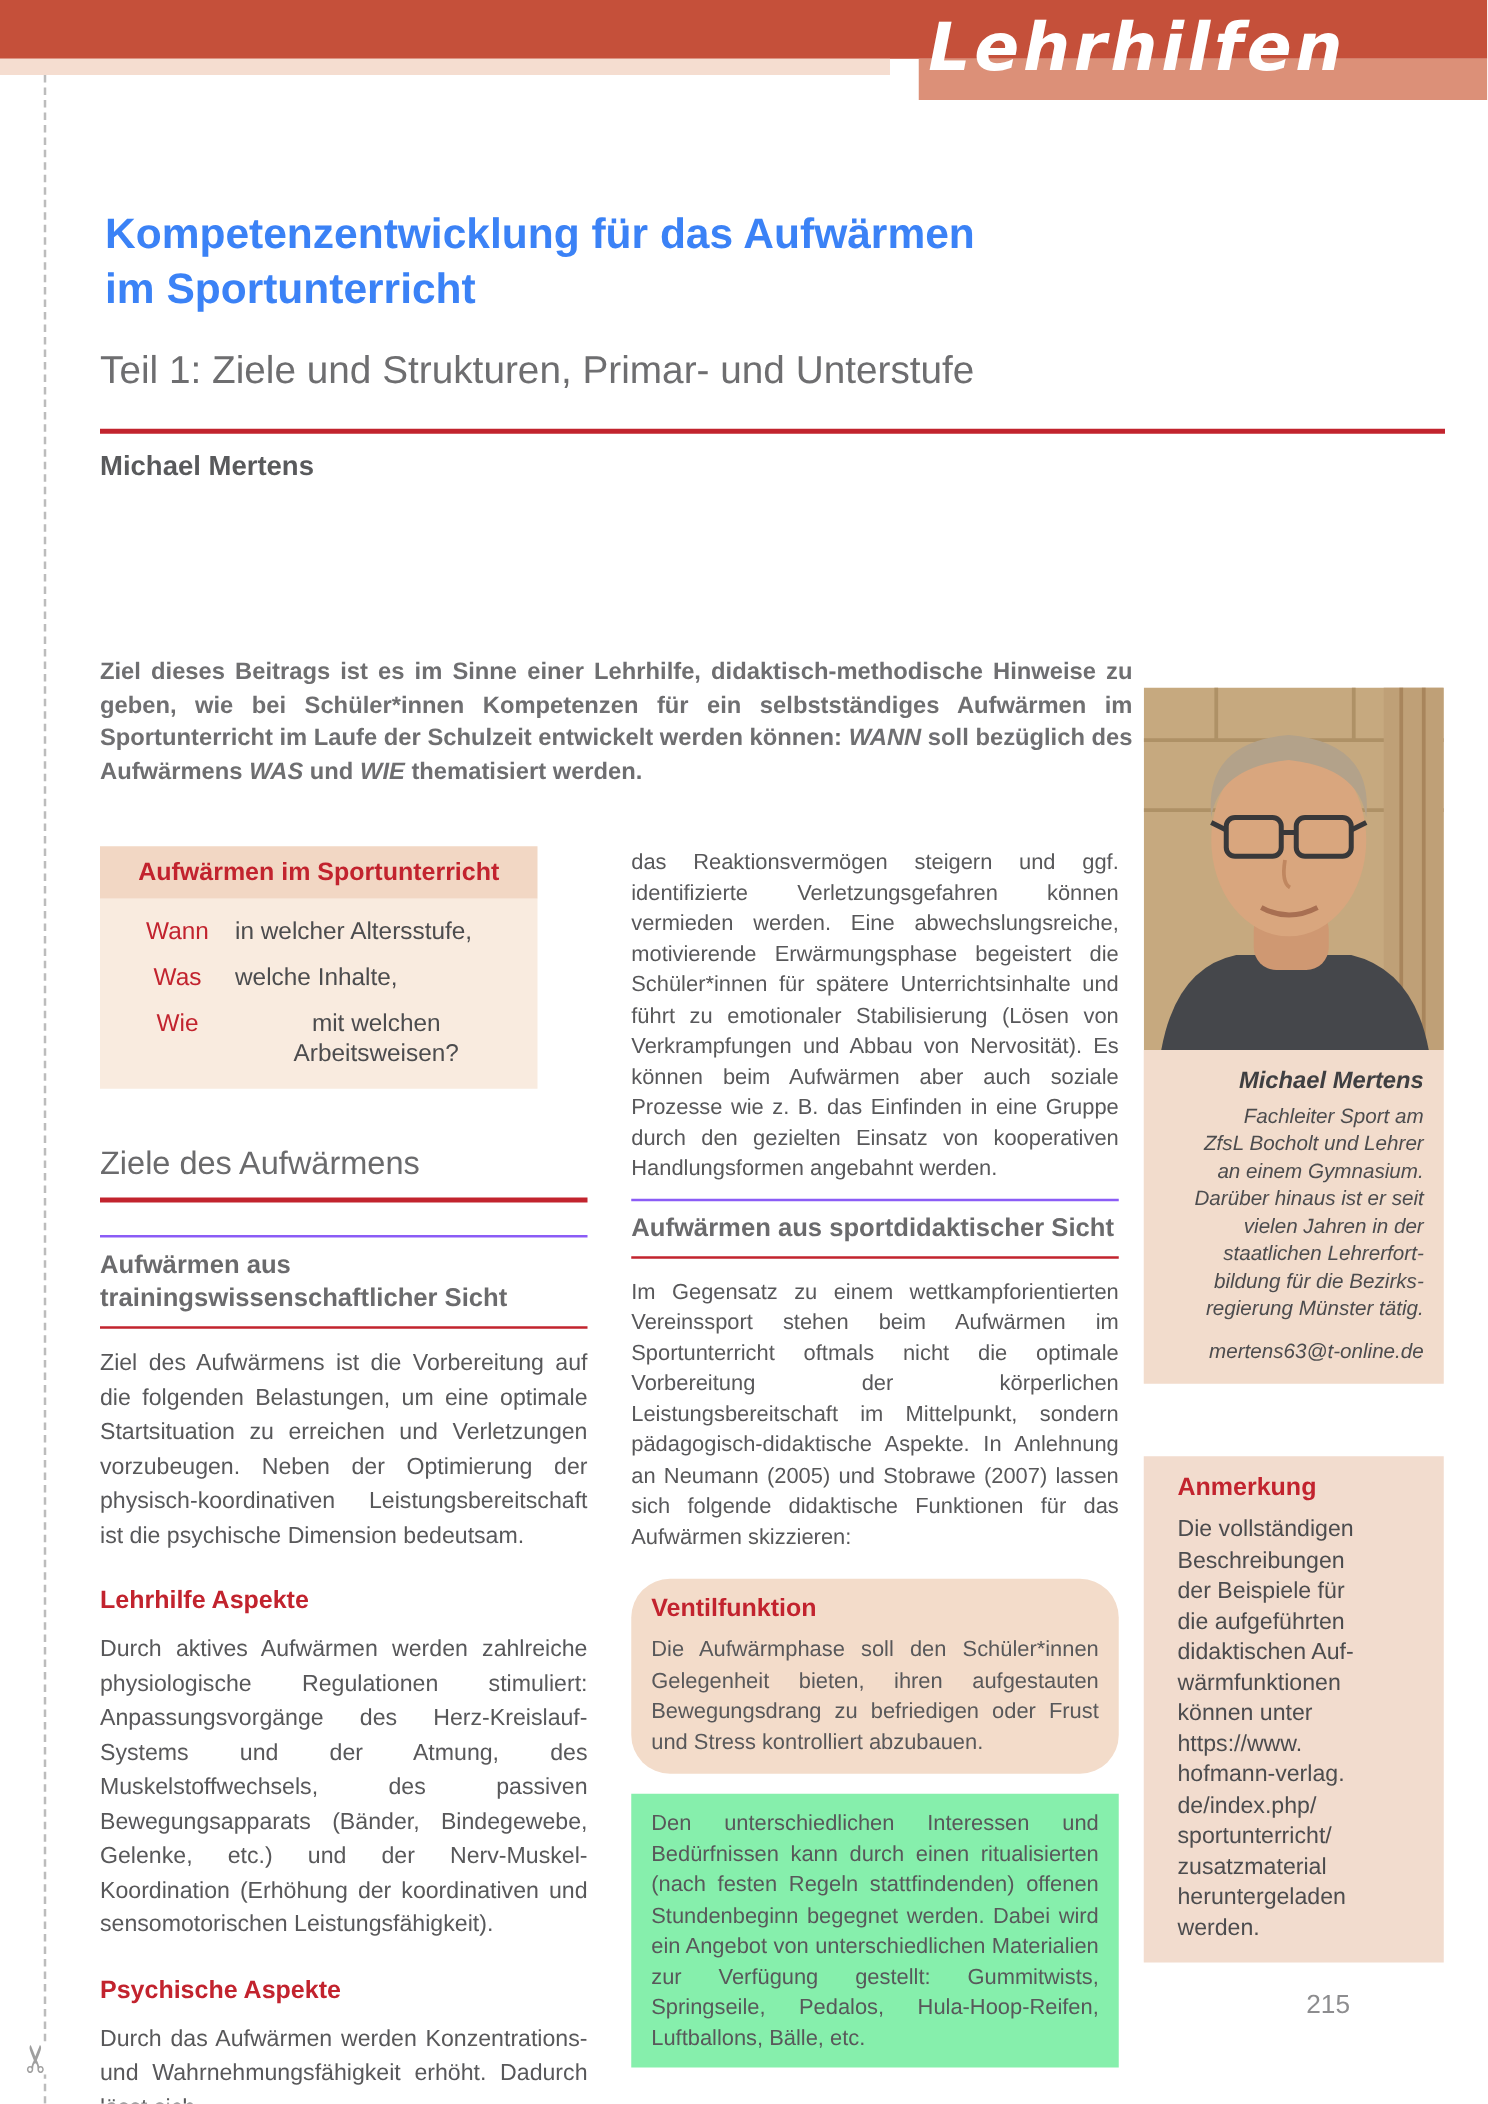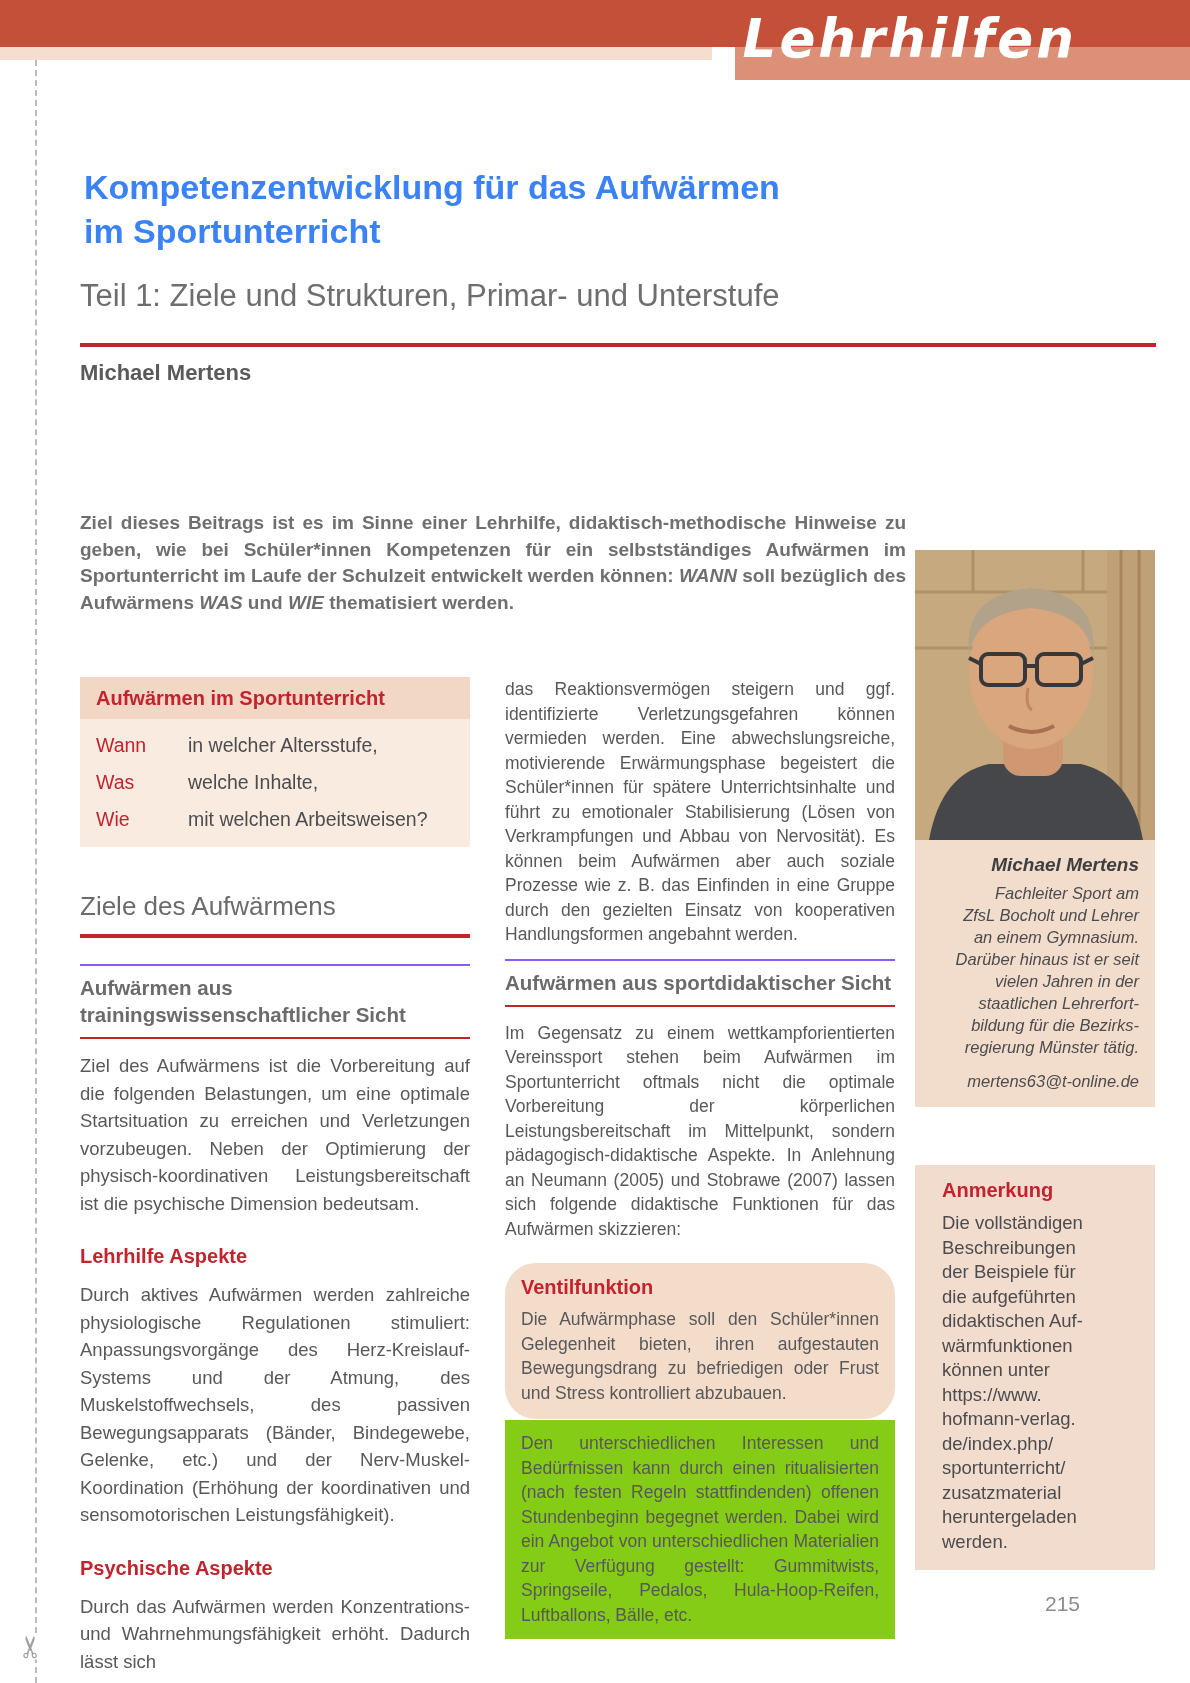--- a/index.html
+++ b/index.html
@@ -28,33 +28,33 @@
     font-size:34px;font-weight:bold;color:#3b82f6;line-height:44px;white-space:pre-line;
   }
   .article-subtitle{
     position:absolute;left:80px;top:278px;width:1000px;
     font-size:31px;font-weight:normal;color:#6e6e70;
   }
   .title-rule{position:absolute;left:80px;top:343px;width:1076px;height:4px;background:#c2242e;}
   .author-line{position:absolute;left:80px;top:360px;font-size:22px;font-weight:bold;color:#595a5c;}
   
   .intro{
-    position:absolute;left:80px;top:510px;width:826px;
+    position:absolute;left:80px;top:525px;width:826px;
     font-size:19px;font-weight:bold;color:#6f6f71;line-height:26.5px;text-align:justify;
   }
   .intro .em{font-style:italic;}
   
   .col-left{position:absolute;left:80px;top:677px;width:390px;}
   .col-right{position:absolute;left:505px;top:677px;width:390px;}
   .sidebar{position:absolute;left:915px;top:550px;width:240px;}
   p{margin:0;}
   .body-just{font-size:18.5px;line-height:27.5px;text-align:justify;color:#58585a;}
   .body-just-r{font-size:17.5px;line-height:24.5px;text-align:justify;color:#58585a;}
   
-  .info-box{width:390px;}
+  .info-box{width:350px;text-align:center;}
   .info-box-head{background:#f2d7c4;padding:10px 16px 9px 16px;font-size:20px;font-weight:bold;color:#c2232e;}
   .info-box-body{background:#f9ebdf;padding:14px 16px 16px 16px;}
   .info-row{display:flex;font-size:19.5px;line-height:24px;margin-bottom:13px;}
   .info-row:last-child{margin-bottom:0;}
   .info-row .lbl{width:92px;flex:0 0 92px;color:#c2232e;}
   .info-row .val{color:#4c4c4e;}
   
   .section-heading{margin-top:44px;font-size:26px;font-weight:normal;color:#6b6b6d;}
   .rule-thick{margin-top:12px;height:4px;background:#c2242e;}
   .subhead{
@@ -62,21 +62,21 @@
     padding:8px 0 9px 0;font-size:20.5px;line-height:27px;font-weight:bold;color:#6b6b6d;
   }
   .subhead-r{margin-top:12px;}
   .red-head{margin-top:28px;font-size:20px;font-weight:bold;color:#c2232e;}
   .mt-para{margin-top:13px;}
   .mt-para-r{margin-top:14px;}
   
   .ventil-a{margin-top:22px;background:#f3dcca;padding:13px 16px 14px 16px;border-radius:31px;}
   .ventil-a .red-head{margin-top:0;}
   .ventil-a p{margin-top:8px;}
-  .ventil-b{margin-top:1px;background:#84cc16;padding:11px 16px 12px 16px;}
+  .ventil-b{margin-top:16px;background:#86efac;padding:11px 16px 12px 16px;}
   
   .photo{display:block;width:240px;height:290px;}
   .bio-box{background:#f2dccc;padding:14px 16px 16px 16px;text-align:right;font-style:italic;}
   .bio-name{font-size:19px;font-weight:bold;color:#3f3f41;}
   .bio-text{margin-top:6px;font-size:16.5px;line-height:22px;color:#4c4c4e;white-space:pre-line;}
   .bio-email{margin-top:14px;font-size:16.5px;color:#4c4c4e;}
   .note-box{margin-top:58px;background:#f2dcce;padding:14px 16px 16px 27px;}
   .note-title{font-size:20px;font-weight:bold;color:#c2232e;}
   .note-text{margin-top:9px;font-size:18.5px;line-height:24.5px;color:#4c4c4e;white-space:pre-line;}
   

